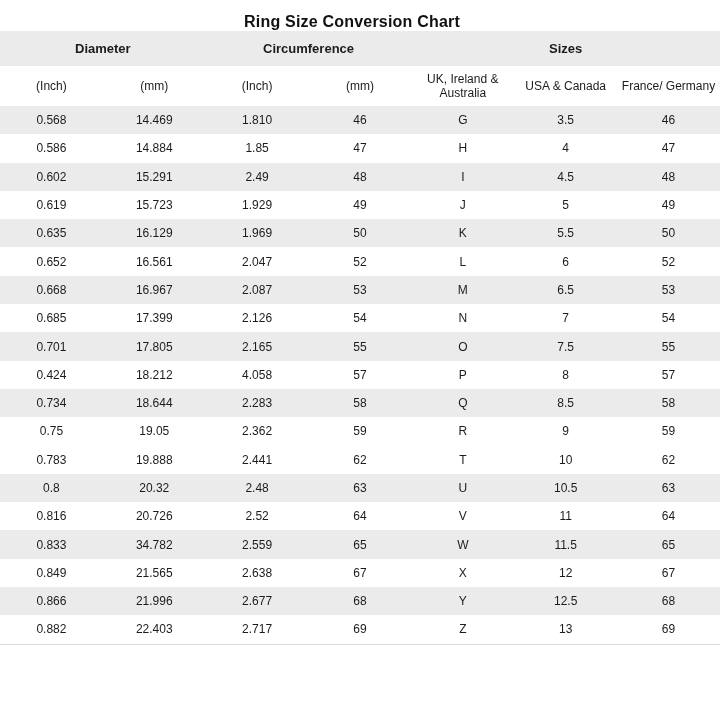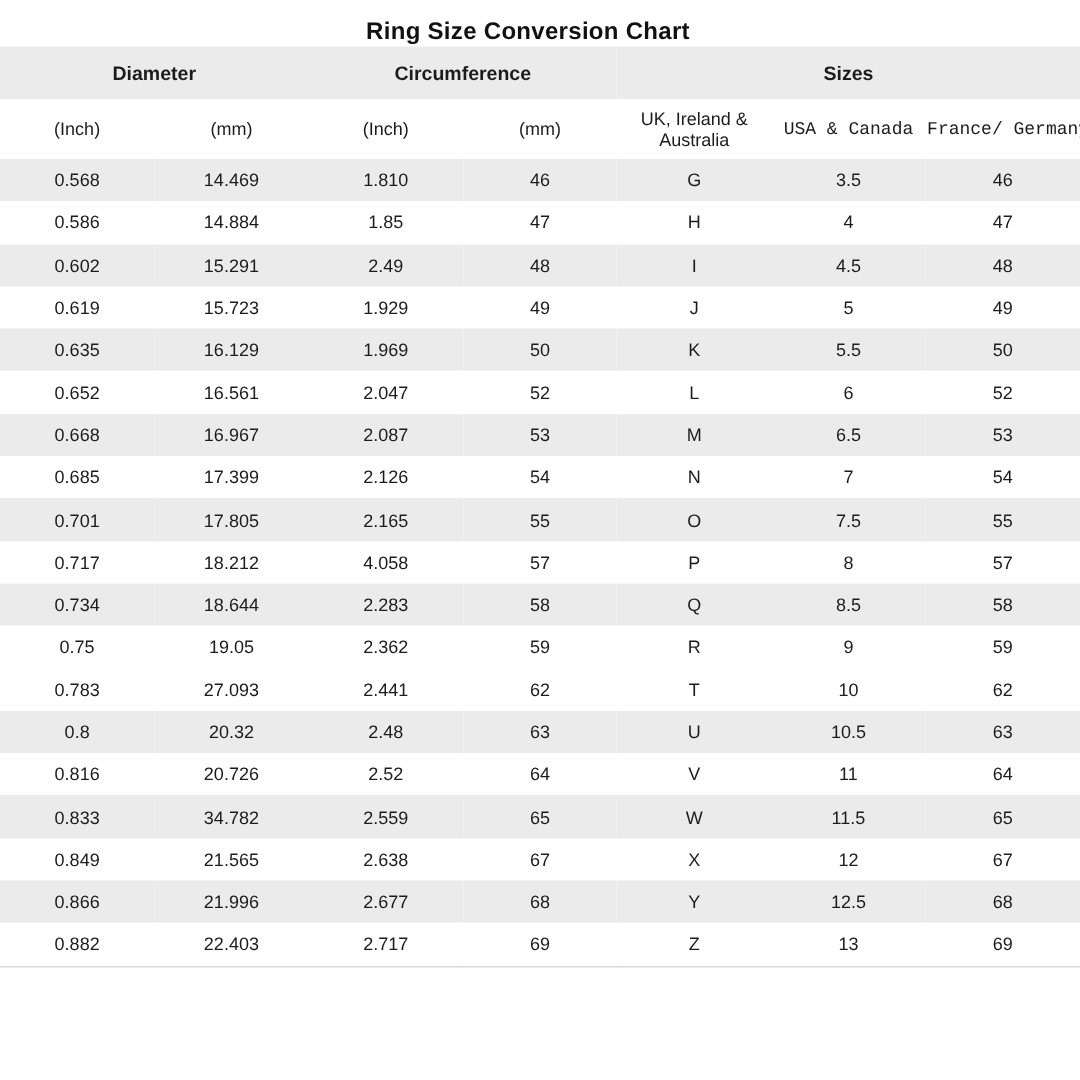--- a/index.html
+++ b/index.html
@@ -44,21 +44,20 @@
     background: #ffffff;
     font-weight: normal;
     font-size: 12px;
     height: 40px;
     line-height: 1.2;
     padding: 0 5px;
   }
   tr.sub-row th.nowrap {
     white-space: nowrap;
     padding: 0 1px;
-    font-family: Liberation Mono, monospace;
   }
   tbody td {
     font-size: 12px;
     height: 28.3px;
   }
   tbody tr.alt td {
     background: #ebebeb;
   }
 </style>
 </head>
@@ -161,21 +160,21 @@
         <tr class="alt">
           <td>0.701</td>
           <td>17.805</td>
           <td>2.165</td>
           <td>55</td>
           <td>O</td>
           <td>7.5</td>
           <td>55</td>
         </tr>
         <tr>
-          <td>0.717</td>
+          <td>0.424</td>
           <td>18.212</td>
           <td>4.058</td>
           <td>57</td>
           <td>P</td>
           <td>8</td>
           <td>57</td>
         </tr>
         <tr class="alt">
           <td>0.734</td>
           <td>18.644</td>
@@ -189,21 +188,21 @@
           <td>0.75</td>
           <td>19.05</td>
           <td>2.362</td>
           <td>59</td>
           <td>R</td>
           <td>9</td>
           <td>59</td>
         </tr>
         <tr>
           <td>0.783</td>
-          <td>27.093</td>
+          <td>19.888</td>
           <td>2.441</td>
           <td>62</td>
           <td>T</td>
           <td>10</td>
           <td>62</td>
         </tr>
         <tr class="alt">
           <td>0.8</td>
           <td>20.32</td>
           <td>2.48</td>

